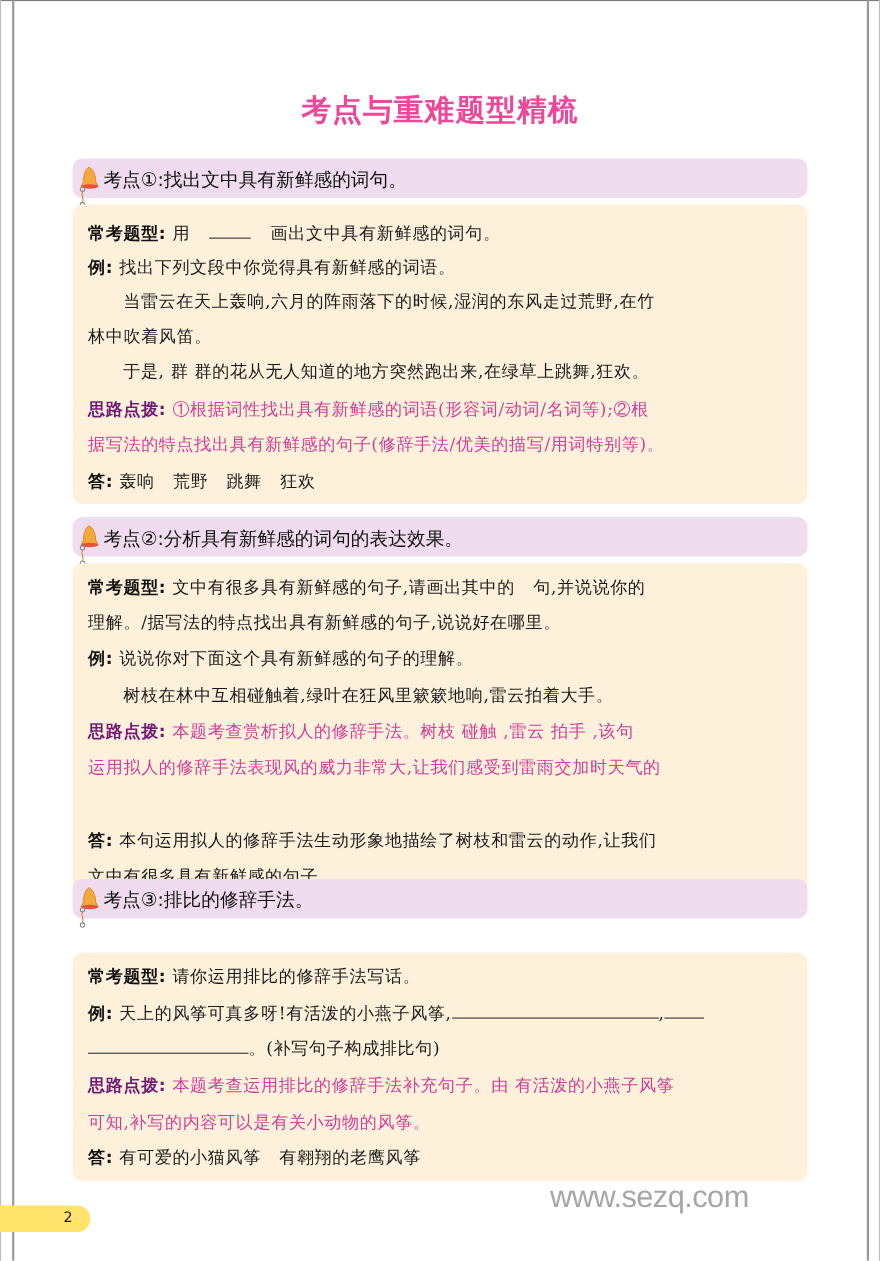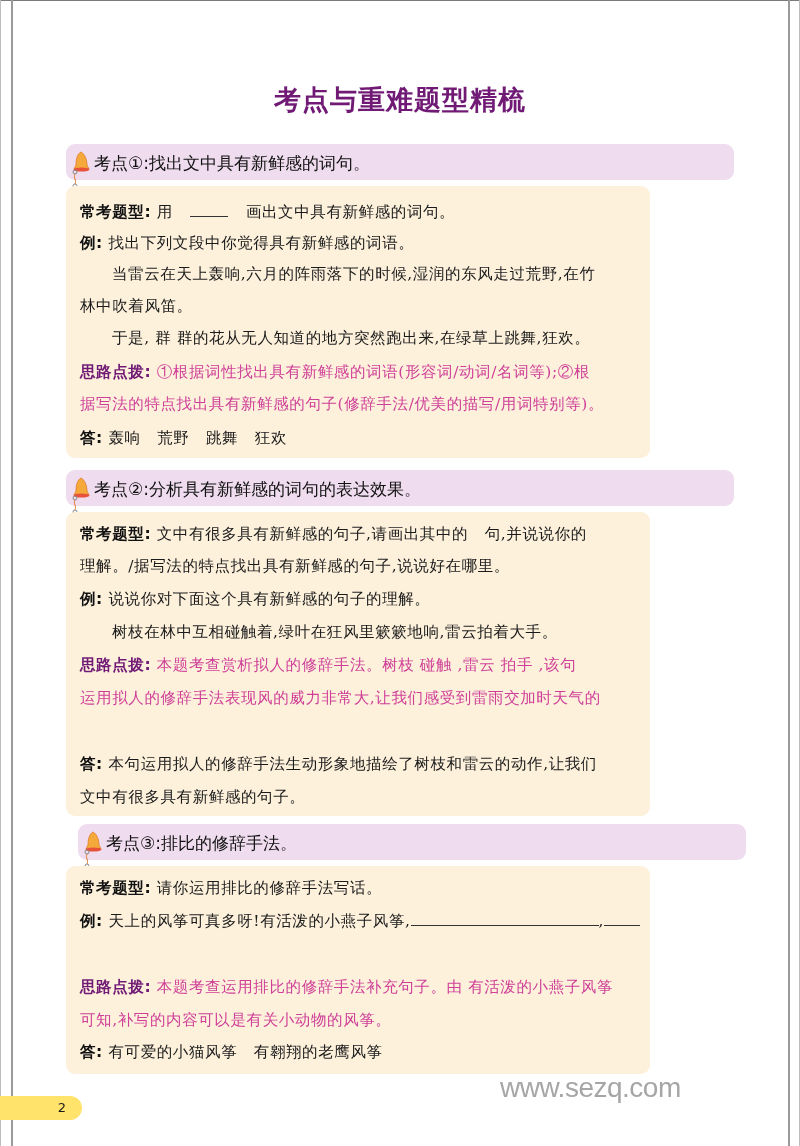--- a/index.html
+++ b/index.html
@@ -5,28 +5,28 @@
   html, body { margin:0; padding:0; }
   body { width:800px; height:1146px; position:relative; background:#ffffff; overflow:hidden;
          font-family:"DejaVu Serif", serif; color:#1a1a1a; }
   .frame-top { position:absolute; left:0; top:0; width:800px; height:1px; background:#7a7a7a; }
   .frame-left { position:absolute; left:11px; top:0; width:2px; height:1146px; background:#9a9a9a; }
   .frame-left2 { position:absolute; left:0; top:0; width:1px; height:1146px; background:#bdbdbd; }
   .frame-right { position:absolute; left:788px; top:0; width:2px; height:1146px; background:#9a9a9a; }
   .frame-right2 { position:absolute; left:799px; top:0; width:1px; height:1146px; background:#bdbdbd; }
 
   .title { position:absolute; left:0; width:800px; top:82px; text-align:center;
-           font-family:"DejaVu Sans", sans-serif; font-weight:bold; font-size:27px; letter-spacing:1px; color:#701a75; }
+           font-family:"DejaVu Sans", sans-serif; font-weight:bold; font-size:27px; letter-spacing:1px; color:#ec4899; }
 
   .sec-head { position:absolute; left:66px; width:668px; height:36px; background:#efdcee; border-radius:9px;
               font-family:"DejaVu Sans", sans-serif; font-size:17px; color:#111; }
   .sec-head .label { position:absolute; left:28px; top:8px; white-space:nowrap; }
   .bell { position:absolute; left:6px; top:6px; width:20px; height:40px; }
 
-  .sec-body { position:absolute; left:66px; width:584px; background:#fdf1dc; border-radius:9px; }
+  .sec-body { position:absolute; left:66px; width:668px; background:#fdf1dc; border-radius:9px; }
   .line { position:absolute; left:14px; right:12px; font-size:15.5px; line-height:20px; white-space:nowrap; letter-spacing:0.6px; }
   .indent { left:46px; }
   .k { font-family:"DejaVu Sans", sans-serif; font-weight:bold; color:#111; }
   .pink { color:#cf3f97; }
   .kp { font-family:"DejaVu Sans", sans-serif; font-weight:bold; color:#701a75; }
   .blank { display:inline-block; border-bottom:1.5px solid #333; vertical-align:baseline; height:14px; }
 
   .page-num { position:absolute; left:0; top:1096px; width:82px; height:24px; background:#ffe36a;
               border-radius:0 12px 12px 0; font-family:"DejaVu Sans", sans-serif; font-size:13px; }
   .page-num span { position:absolute; right:16px; top:4px; }
@@ -105,39 +105,42 @@
     <span style="white-space:pre;">本题考查赏析拟人的修辞手法。树枝 碰触 ,雷云 拍手 ,该句</span>
   </div>
   <div class="line pink" style="top:176px;">运用拟人的修辞手法表现风的威力非常大,让我们感受到雷雨交加时天气的</div>
   <div class="line" style="top:242px;">
     <span class="k">答:</span>
     <span>本句运用拟人的修辞手法生动形象地描绘了树枝和雷云的动作,让我们</span>
   </div>
   <div class="line" style="top:275px;">文中有很多具有新鲜感的句子。</div>
 </div>
 
-<div class="sec-head" style="top:824px;margin-left:12px;">
+<div class="sec-head" style="top:799px;">
   <svg class="bell" viewBox="0 0 20 40">
     <path d="M9 2 C5 4 4 10 4 15 L2 19 L17 19 L15 15 C15 10 13 4 9 2Z" fill="#f4a93a" stroke="#e07a2a" stroke-width="0.8"></path>
     <ellipse cx="9.5" cy="19.5" rx="8" ry="2" fill="#e9523a"></ellipse>
     <circle cx="3" cy="22" r="2" fill="none" stroke="#888" stroke-width="1"></circle>
     <path d="M3 24 C1 28 5 30 3 34" stroke="#e07a2a" fill="none" stroke-width="1"></path>
     <circle cx="3" cy="36" r="2" fill="none" stroke="#888" stroke-width="1"></circle>
   </svg>
   <span class="label">考点③:排比的修辞手法。</span>
 </div>
 <div class="sec-body" style="top:866px; height:208px;">
   <div class="line" style="top:12px;">
     <span class="k">常考题型:</span>
     <span>请你运用排比的修辞手法写话。</span>
   </div>
   <div class="line" style="top:45px;">
     <span class="k">例:</span>
     <span>天上的风筝可真多呀!有活泼的小燕子风筝,</span><span class="blank" style="width:188px;"></span><span>,</span><span class="blank" style="width:36px;"></span>
   </div>
+  <div class="line" style="top:77px;">
+    <span class="blank" style="width:146px;"></span><span>。(补写句子构成排比句)</span>
+  </div>
   <div class="line pink" style="top:111px;">
     <span class="kp">思路点拨:</span>
     <span>本题考查运用排比的修辞手法补充句子。由 有活泼的小燕子风筝</span>
   </div>
   <div class="line pink" style="top:144px;">可知,补写的内容可以是有关小动物的风筝。</div>
   <div class="line" style="top:176px;">
     <span class="k">答:</span>
     <span style="white-space:pre;">有可爱的小猫风筝   有翱翔的老鹰风筝</span>
   </div>
 </div>

